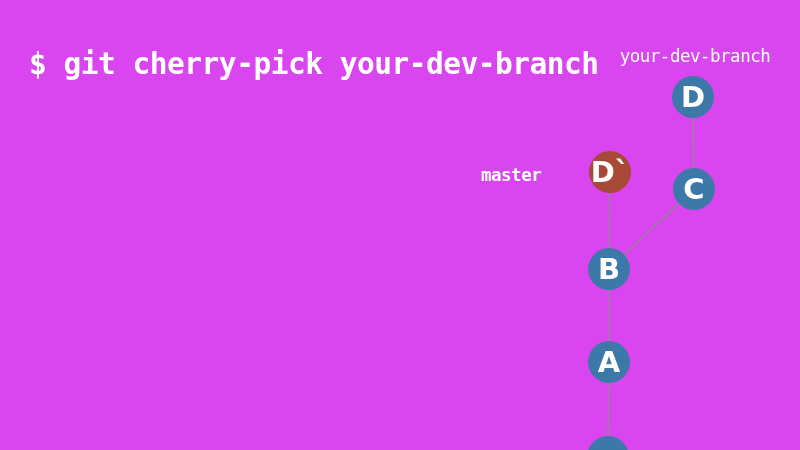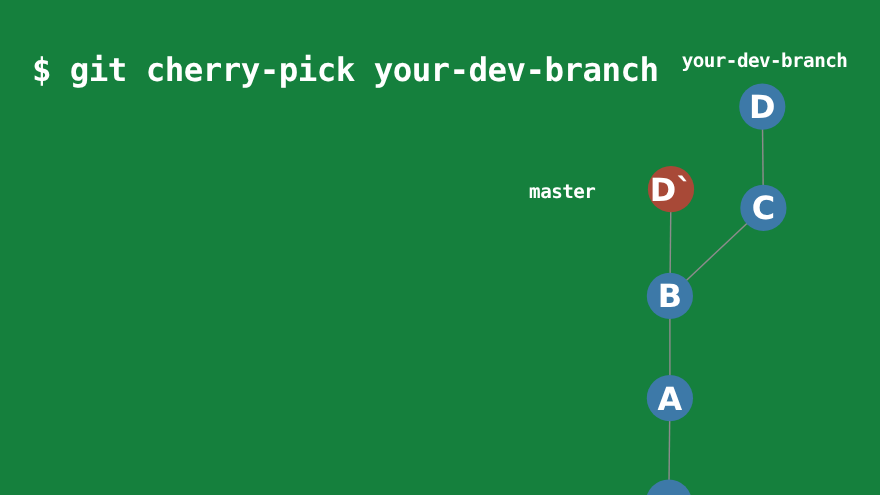--- a/index.html
+++ b/index.html
@@ -10,42 +10,42 @@
   body {
     width: 800px;
     height: 450px;
     overflow: hidden;
     position: relative;
     font-family: "DejaVu Sans Mono", "Liberation Mono", monospace;
   }
   .stage {
     position: absolute;
     inset: 0;
-    background: #15803d;
+    background: #d946ef;
   }
   .command-line {
     position: absolute;
     left: 29px;
     top: 47px;
     font-family: "DejaVu Sans Mono", "Liberation Mono", monospace;
     font-weight: bold;
     font-size: 29.5px;
     line-height: 34px;
     color: #ffffff;
     letter-spacing: -0.5px;
     white-space: pre;
   }
   .branch-label {
     position: absolute;
     left: 617px;
     top: 45px;
     width: 156px;
     text-align: center;
     font-family: "DejaVu Sans Mono", "Liberation Mono", monospace;
-    font-weight: bold;
+    font-weight: normal;
     font-size: 17.5px;
     line-height: 22px;
     color: #ffffff;
     letter-spacing: -0.5px;
     white-space: pre;
   }
   .master-label {
     position: absolute;
     left: 481px;
     top: 164px;

